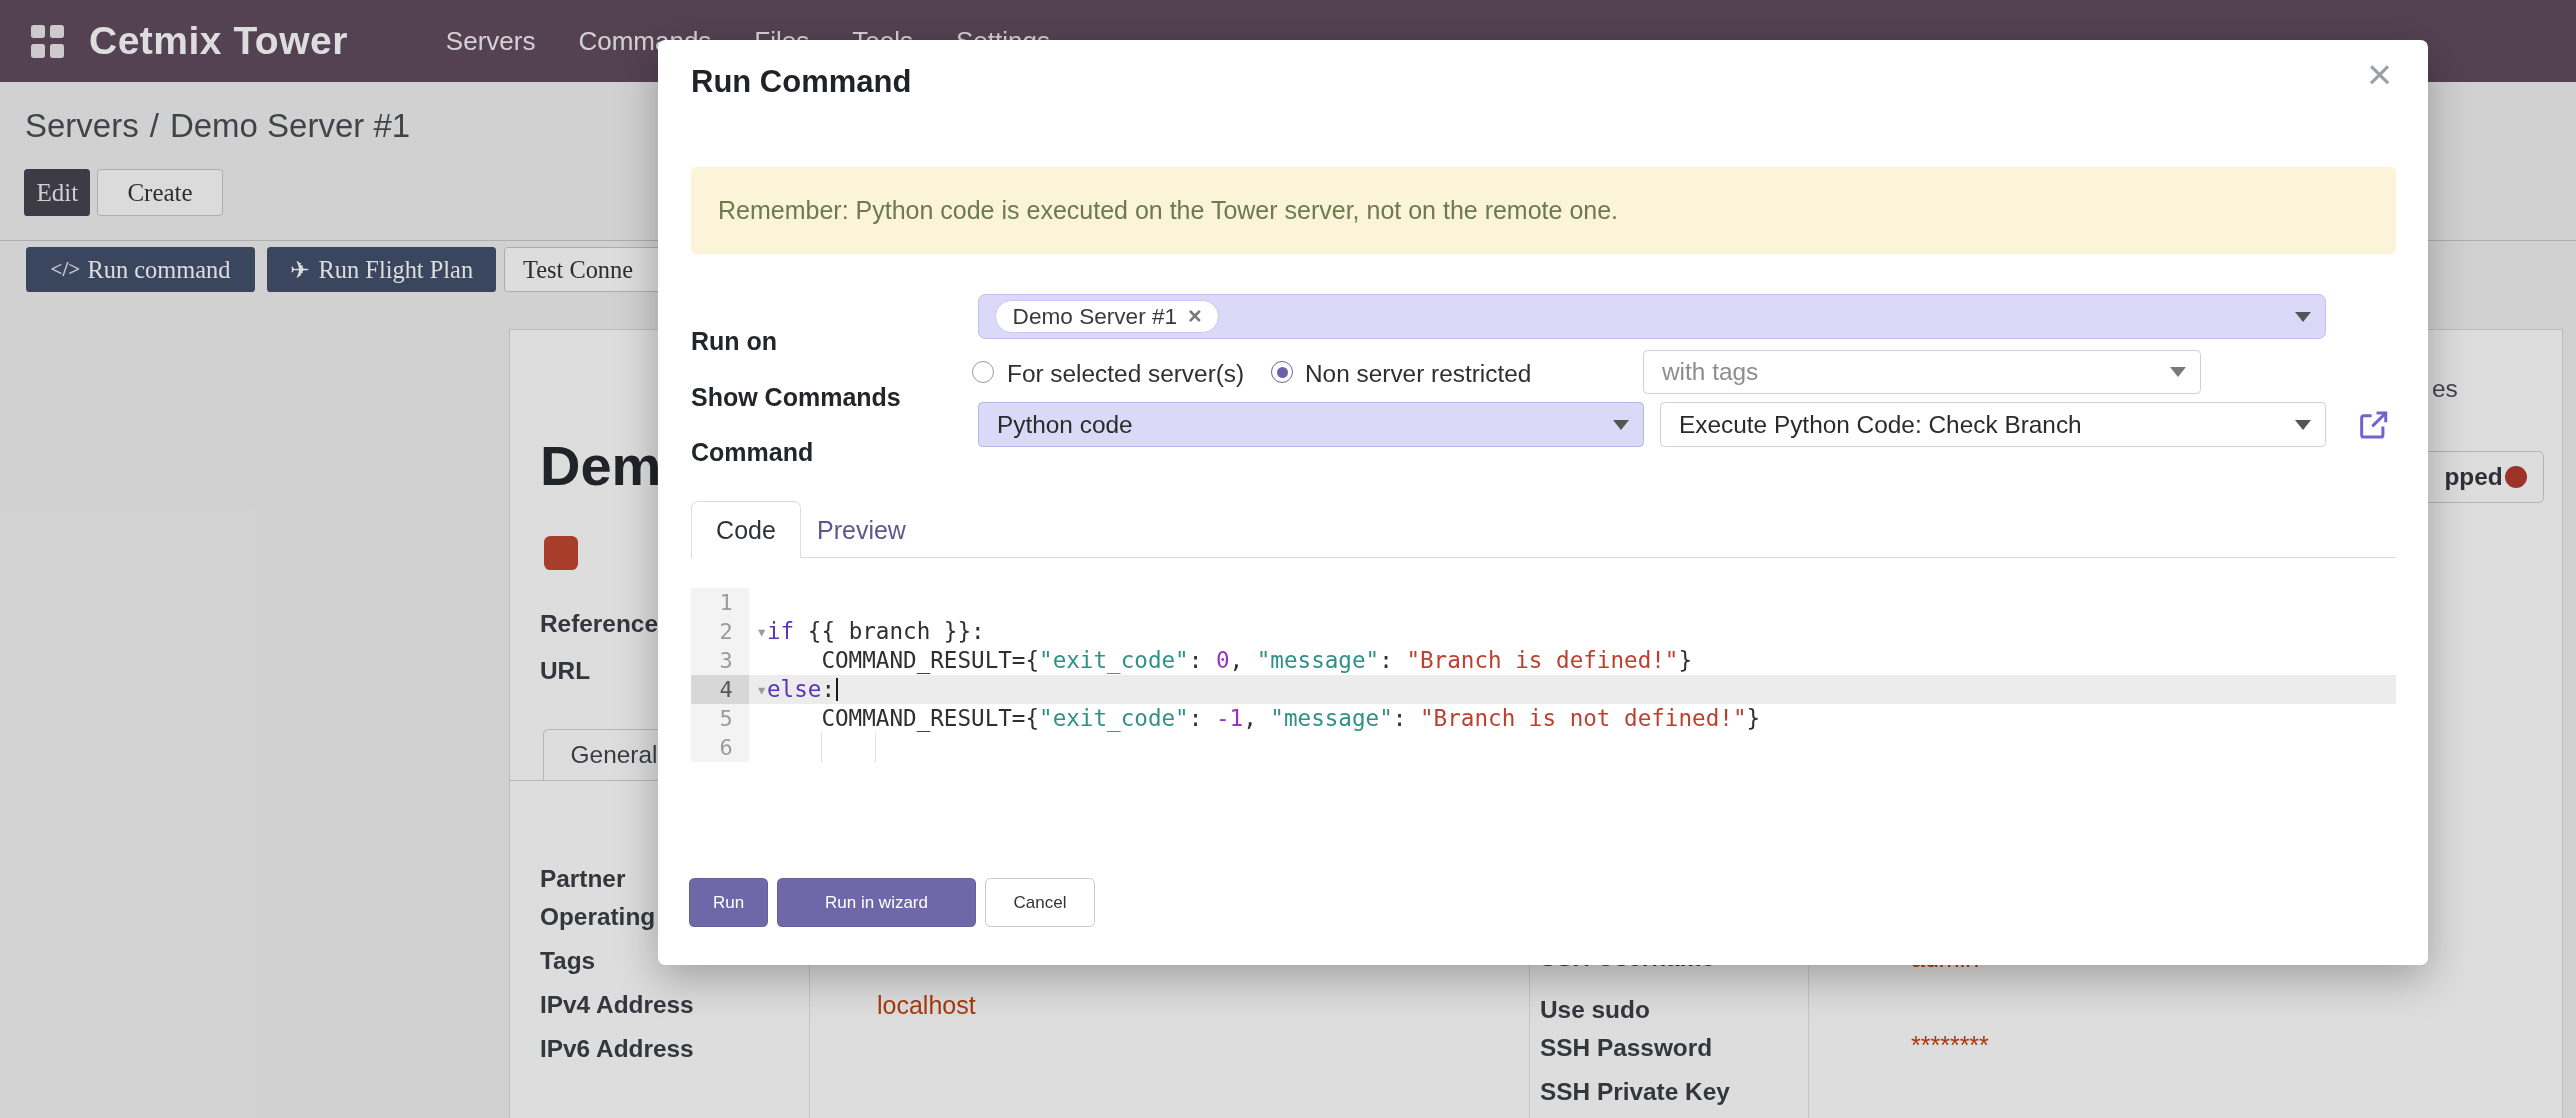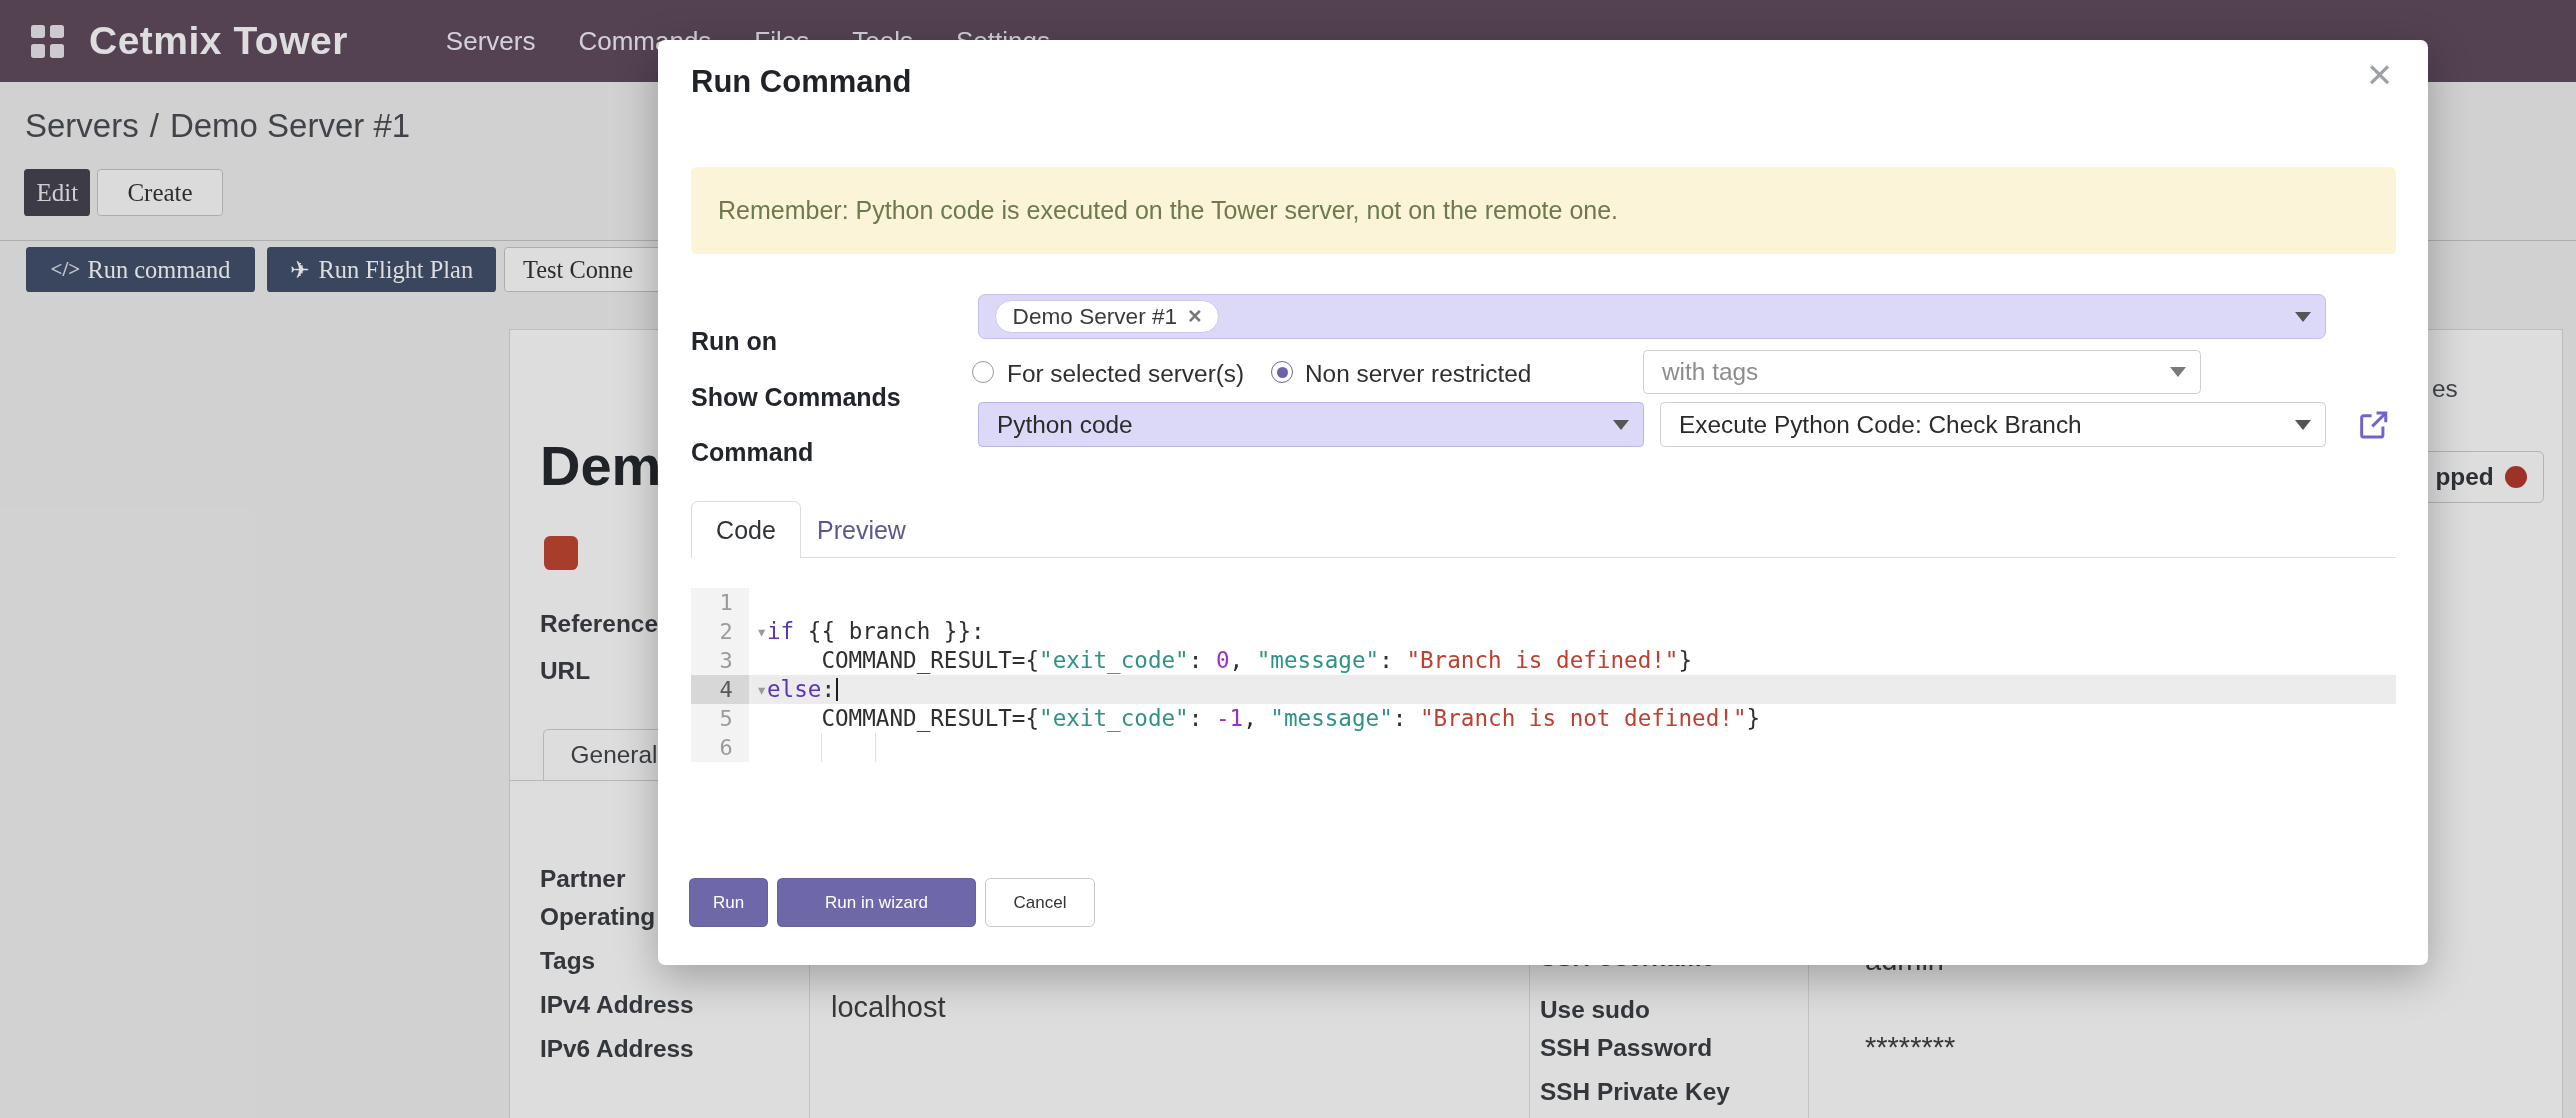--- a/index.html
+++ b/index.html
@@ -25,34 +25,34 @@
   .btn-runcmd { left:26px;  top:247px; width:229px; height:45px; background:#41506a; color:#fff; border-radius:3.6px; font-size:24.4px; gap:7.2px; }
   .btn-runcmd .ico { font-size:21px; color:#e3e7ee; font-weight:700; }
   .btn-flight { left:267px; top:247px; width:229px; height:45px; background:#41506a; color:#fff; border-radius:3.6px; font-size:24.4px; gap:9px; }
   .btn-flight .ico { font-size:23.5px; }
   .btn-test   { left:504px; top:247px; width:202px; height:45px; background:#fff; border:0.9px solid #c6c6c6; color:#333; font-size:24.4px; justify-content:flex-start; padding-left:18px; border-radius:3.6px; }
 
   .card { position:absolute; left:509px; top:329px; width:2054px; height:789px; background:#fff; border:0.9px solid #dadada; border-bottom:none; }
   .card .card-title { left:30px; top:103px; font-size:56px; font-weight:700; color:#23272b; white-space:nowrap; }
   .card .color-square { left:34px; top:206px; width:34px; height:34px; background:#c2452f; border-radius:6.3px; }
   .blabel { position:absolute; font-size:24.4px; font-weight:700; color:#3a3e42; white-space:nowrap; }
-  .bval   { position:absolute; font-size:29px; color:#404040; white-space:nowrap; }
+  .bval   { position:absolute; font-size:25px; color:#c2410c; white-space:nowrap;margin-left:46px; }
   .card .f-ref { left:30px; top:280px; }
   .card .f-url { left:30px; top:327px; }
   .card .gen-tab { position:absolute; left:33px; top:399px; width:142px; height:51px; border:0.9px solid #d2d2d2; border-bottom:none; border-radius:5.4px 5.4px 0 0; background:#fff; display:flex; align-items:center; justify-content:center; font-size:24.4px; color:#42464a; z-index:2; }
   .card .nb-line { position:absolute; left:0; top:450px; width:1535px; height:0.9px; background:#d2d2d2; }
   .card .vdiv { position:absolute; width:0.9px; background:#e2e2e2; top:522px; bottom:0; }
   .card .vd1 { left:299px; } .card .vd2 { left:1019px; } .card .vd3 { left:1298px; }
   .card .rl0 { left:30px; top:535px; } .card .rl1 { left:30px; top:573px; }
   .card .rl2 { left:30px; top:617px; } .card .rl3 { left:30px; top:661px; } .card .rl4 { left:30px; top:705px; }
   .card .rv3 { left:321px; top:661px; }
   .card .rr0 { left:1030px; top:614px; } .card .rr1 { left:1030px; top:666px; }
   .card .rr2 { left:1030px; top:704px; } .card .rr3 { left:1030px; top:748px; }
   .card .rrv0 { left:1355px; top:614px; } .card .rrv2 { left:1355px; top:701px; }
-  .card .status-box { position:absolute; left:1852px; top:121px; width:182px; height:52px; background:#fff; border:0.9px solid #cfcfcf; border-radius:5.4px; display:flex; align-items:center; justify-content:flex-end; padding-right:16.3px; gap:11px; }
+  .card .status-box { position:absolute; left:1852px; top:121px; width:182px; height:52px; background:#fff; border:0.9px solid #cfcfcf; border-radius:5.4px; display:flex; align-items:center; justify-content:flex-end; padding-right:16.3px; gap:2px; }
   .card .status-text { font-size:24.4px; font-weight:700; color:#33373b; }
   .card .status-dot { width:22px; height:22px; border-radius:50%; background:#b5382d; }
   .card .tab-frag { position:absolute; left:1922px; top:45px; font-size:24.4px; color:#4a4e52; }
 
   
   .overlay { position:absolute; inset:0; background:rgba(15,15,20,.14); z-index:5; }
   .modal { position:absolute; left:658px; top:40px; width:1770px; height:925px; background:#fff; border-radius:7.2px; box-shadow:0 12.6px 43px rgba(0,0,0,.28); z-index:10; }
   .modal > * { position:absolute; }
   .m-title { left:33px; top:23.5px; font-size:31px; font-weight:700; color:#1f2327; }
   .m-close { right:36px; top:12.6px; font-size:43px; color:#9aa0a6; cursor:pointer; line-height:1; }

